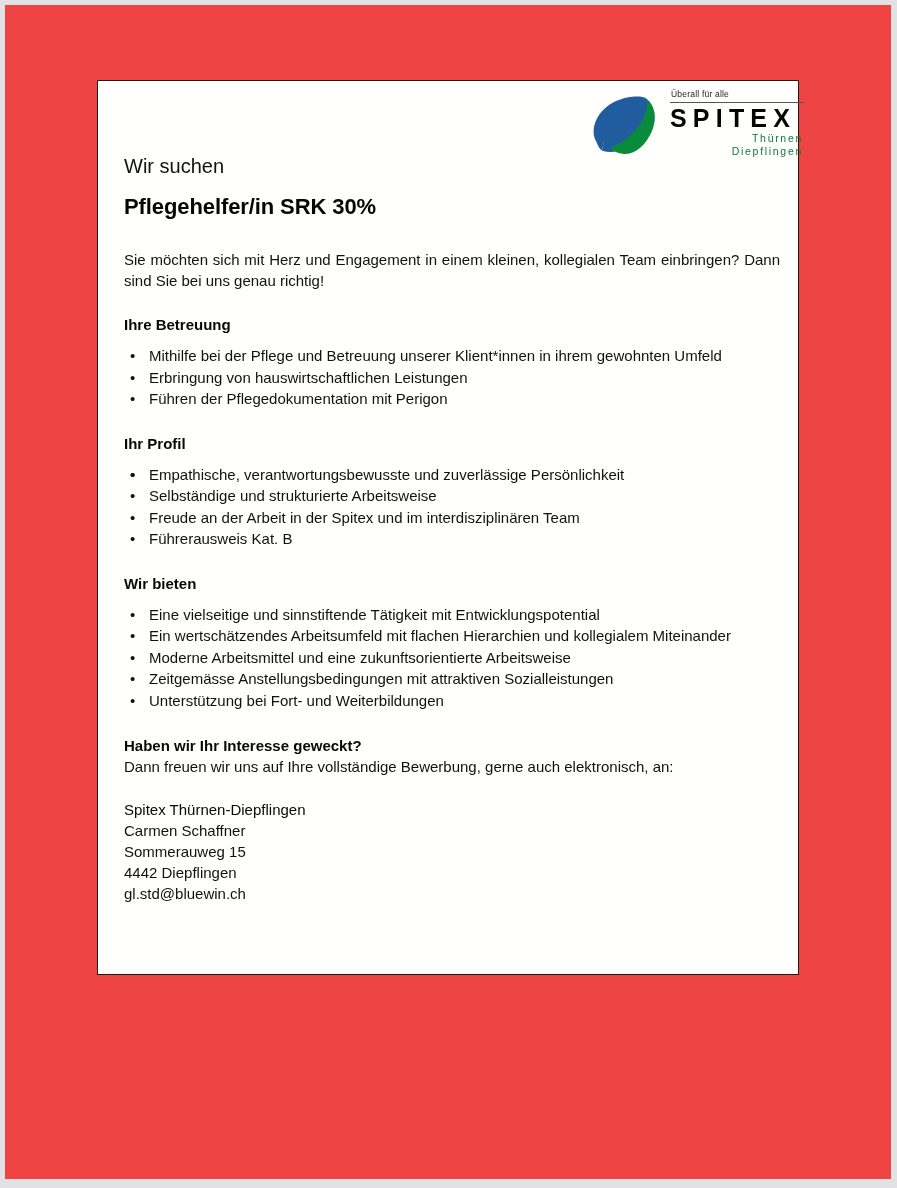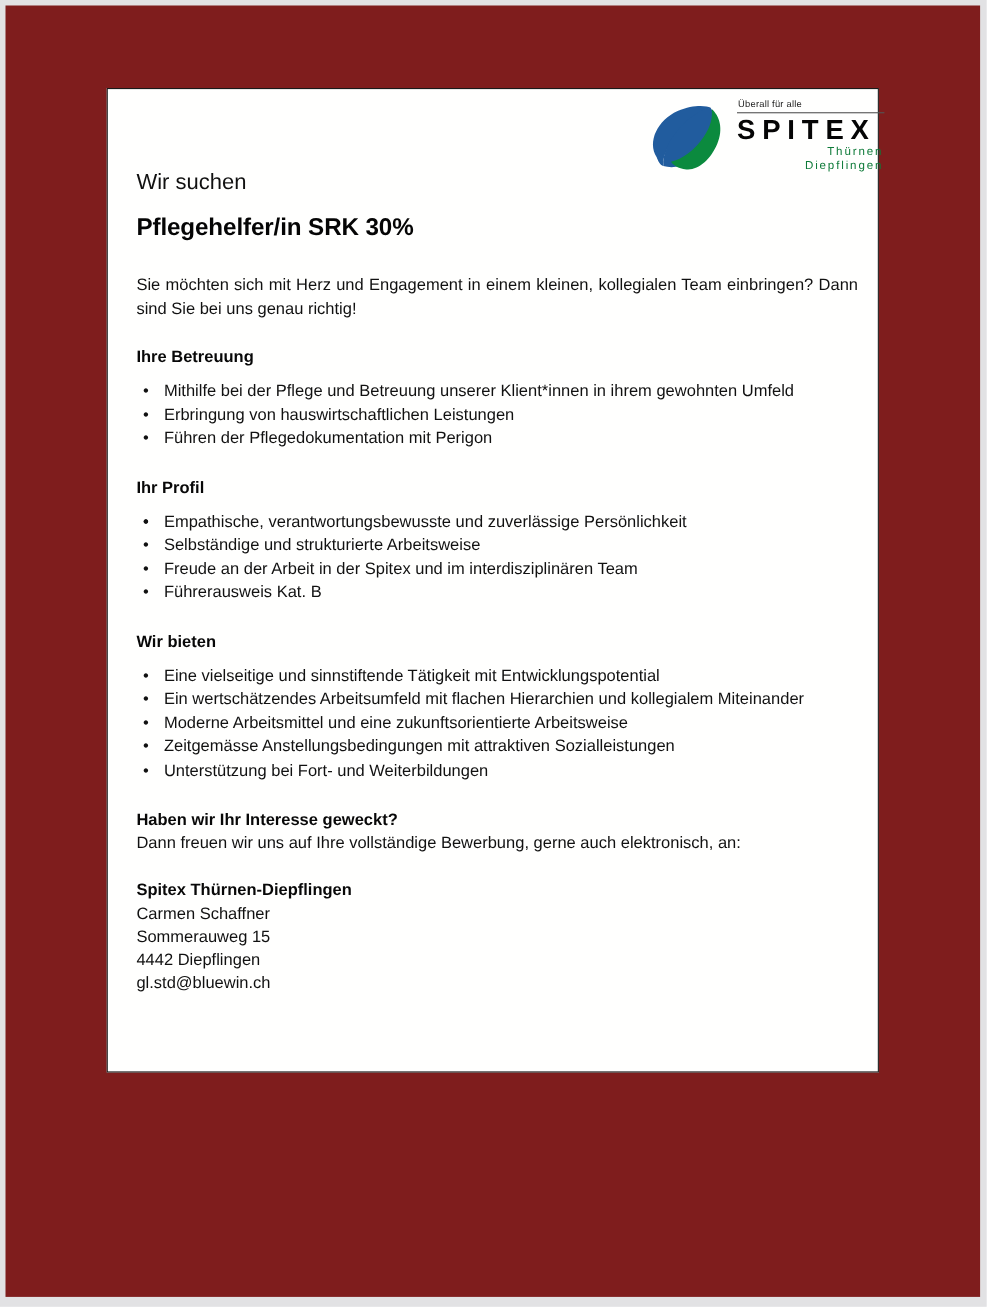--- a/index.html
+++ b/index.html
@@ -12,21 +12,21 @@
     background: #e2e2e4;
     font-family: "Liberation Sans", sans-serif;
     overflow: hidden;
   }
   .page {
     position: absolute;
     left: 5px;
     top: 5px;
     width: 886px;
     height: 1174px;
-    background: #7f1d1d;
+    background: #ef4444;
   }
   .doc-frame {
     position: absolute;
     left: 92px;
     top: 75px;
     width: 702px;
     height: 895px;
     border: 1.4px solid #1a1a1a;
     background: #fffffe;
     box-sizing: border-box;
@@ -154,21 +154,21 @@
     color: #080808;
     line-height: 21px;
   }
   .closing .a {
     font-size: 15px;
     color: #111;
     line-height: 21px;
   }
   .contact .cname {
     font-size: 15px;
-    font-weight: bold;
+    font-weight: normal;
     color: #080808;
     line-height: 21px;
   }
   .contact .cline {
     font-size: 15px;
     color: #111;
     line-height: 21px;
   }
 </style>
 </head>

